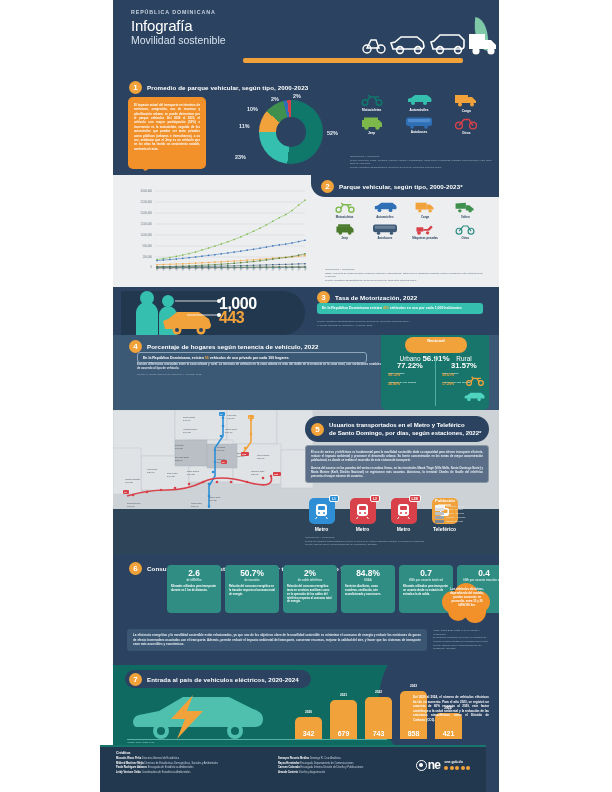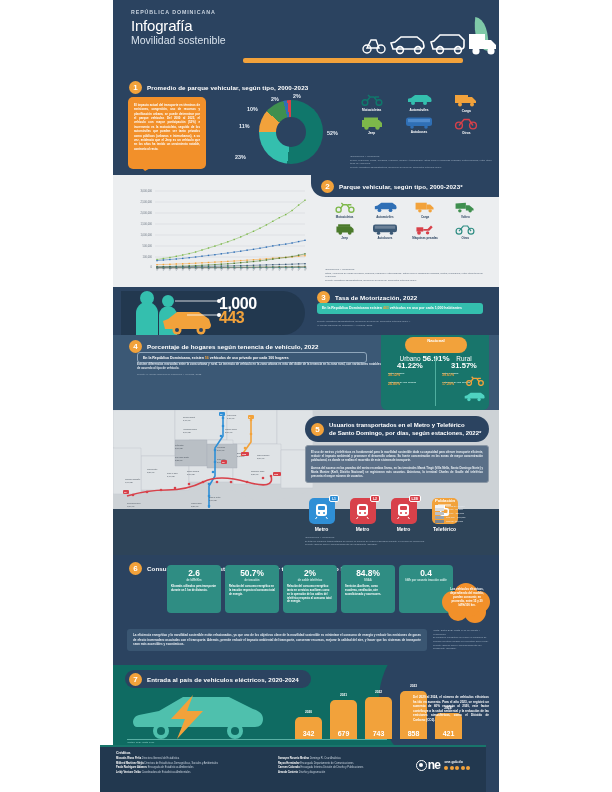--- a/index.html
+++ b/index.html
@@ -678,21 +678,21 @@
 
     <div class="statcard"></div>
     <div class="natl">
       <div class="l">Nacional</div>
       <div class="v">56.91%</div>
     </div>
     <div class="vdiv"></div>
 
     <div class="ur" style="left:272px">
       <div class="l">Urbano</div>
-      <div class="v">41.22%</div>
+      <div class="v">77.22%</div>
       <div class="sub">
         <div class="k">Motor o pasola</div>
         <div class="n">30.12%</div>
       </div>
       <div class="sub">
         <div class="k">Automóvil de uso privado</div>
         <div class="n">26.80%</div>
       </div>
     </div>
 
@@ -948,20 +948,25 @@
         <div class="v">2%</div>
         <div class="u">de cable teleférico</div>
         <div class="d">Relación del consumo energético tanto en servicios auxiliares como en la operación de los cables del teleférico respecto al consumo total de energía.</div>
       </div>
       <div class="card">
         <div class="v">84.8%</div>
         <div class="u">SSAA</div>
         <div class="d">Servicios Auxiliares, como escaleras, ventilación, aire acondicionado y ascensores.</div>
       </div>
       <div class="card">
+        <div class="v">0.7</div>
+        <div class="u">kWh por usuario total red</div>
+        <div class="d">Kilowatts utilizados para transportar un usuario desde su estación de entrada a la de salida.</div>
+      </div>
+      <div class="card">
         <div class="v">0.4</div>
         <div class="u">kWh por usuario tracción cable</div>
         <div class="d"></div>
       </div>
     </div>
     <div class="cloud">
       <span class="c" style="left:2px;top:12px;width:22px;height:22px"></span>
       <span class="c" style="left:14px;top:4px;width:24px;height:24px"></span>
       <span class="c" style="left:28px;top:12px;width:22px;height:22px"></span>
       <span class="c" style="left:8px;top:22px;width:20px;height:20px"></span>

